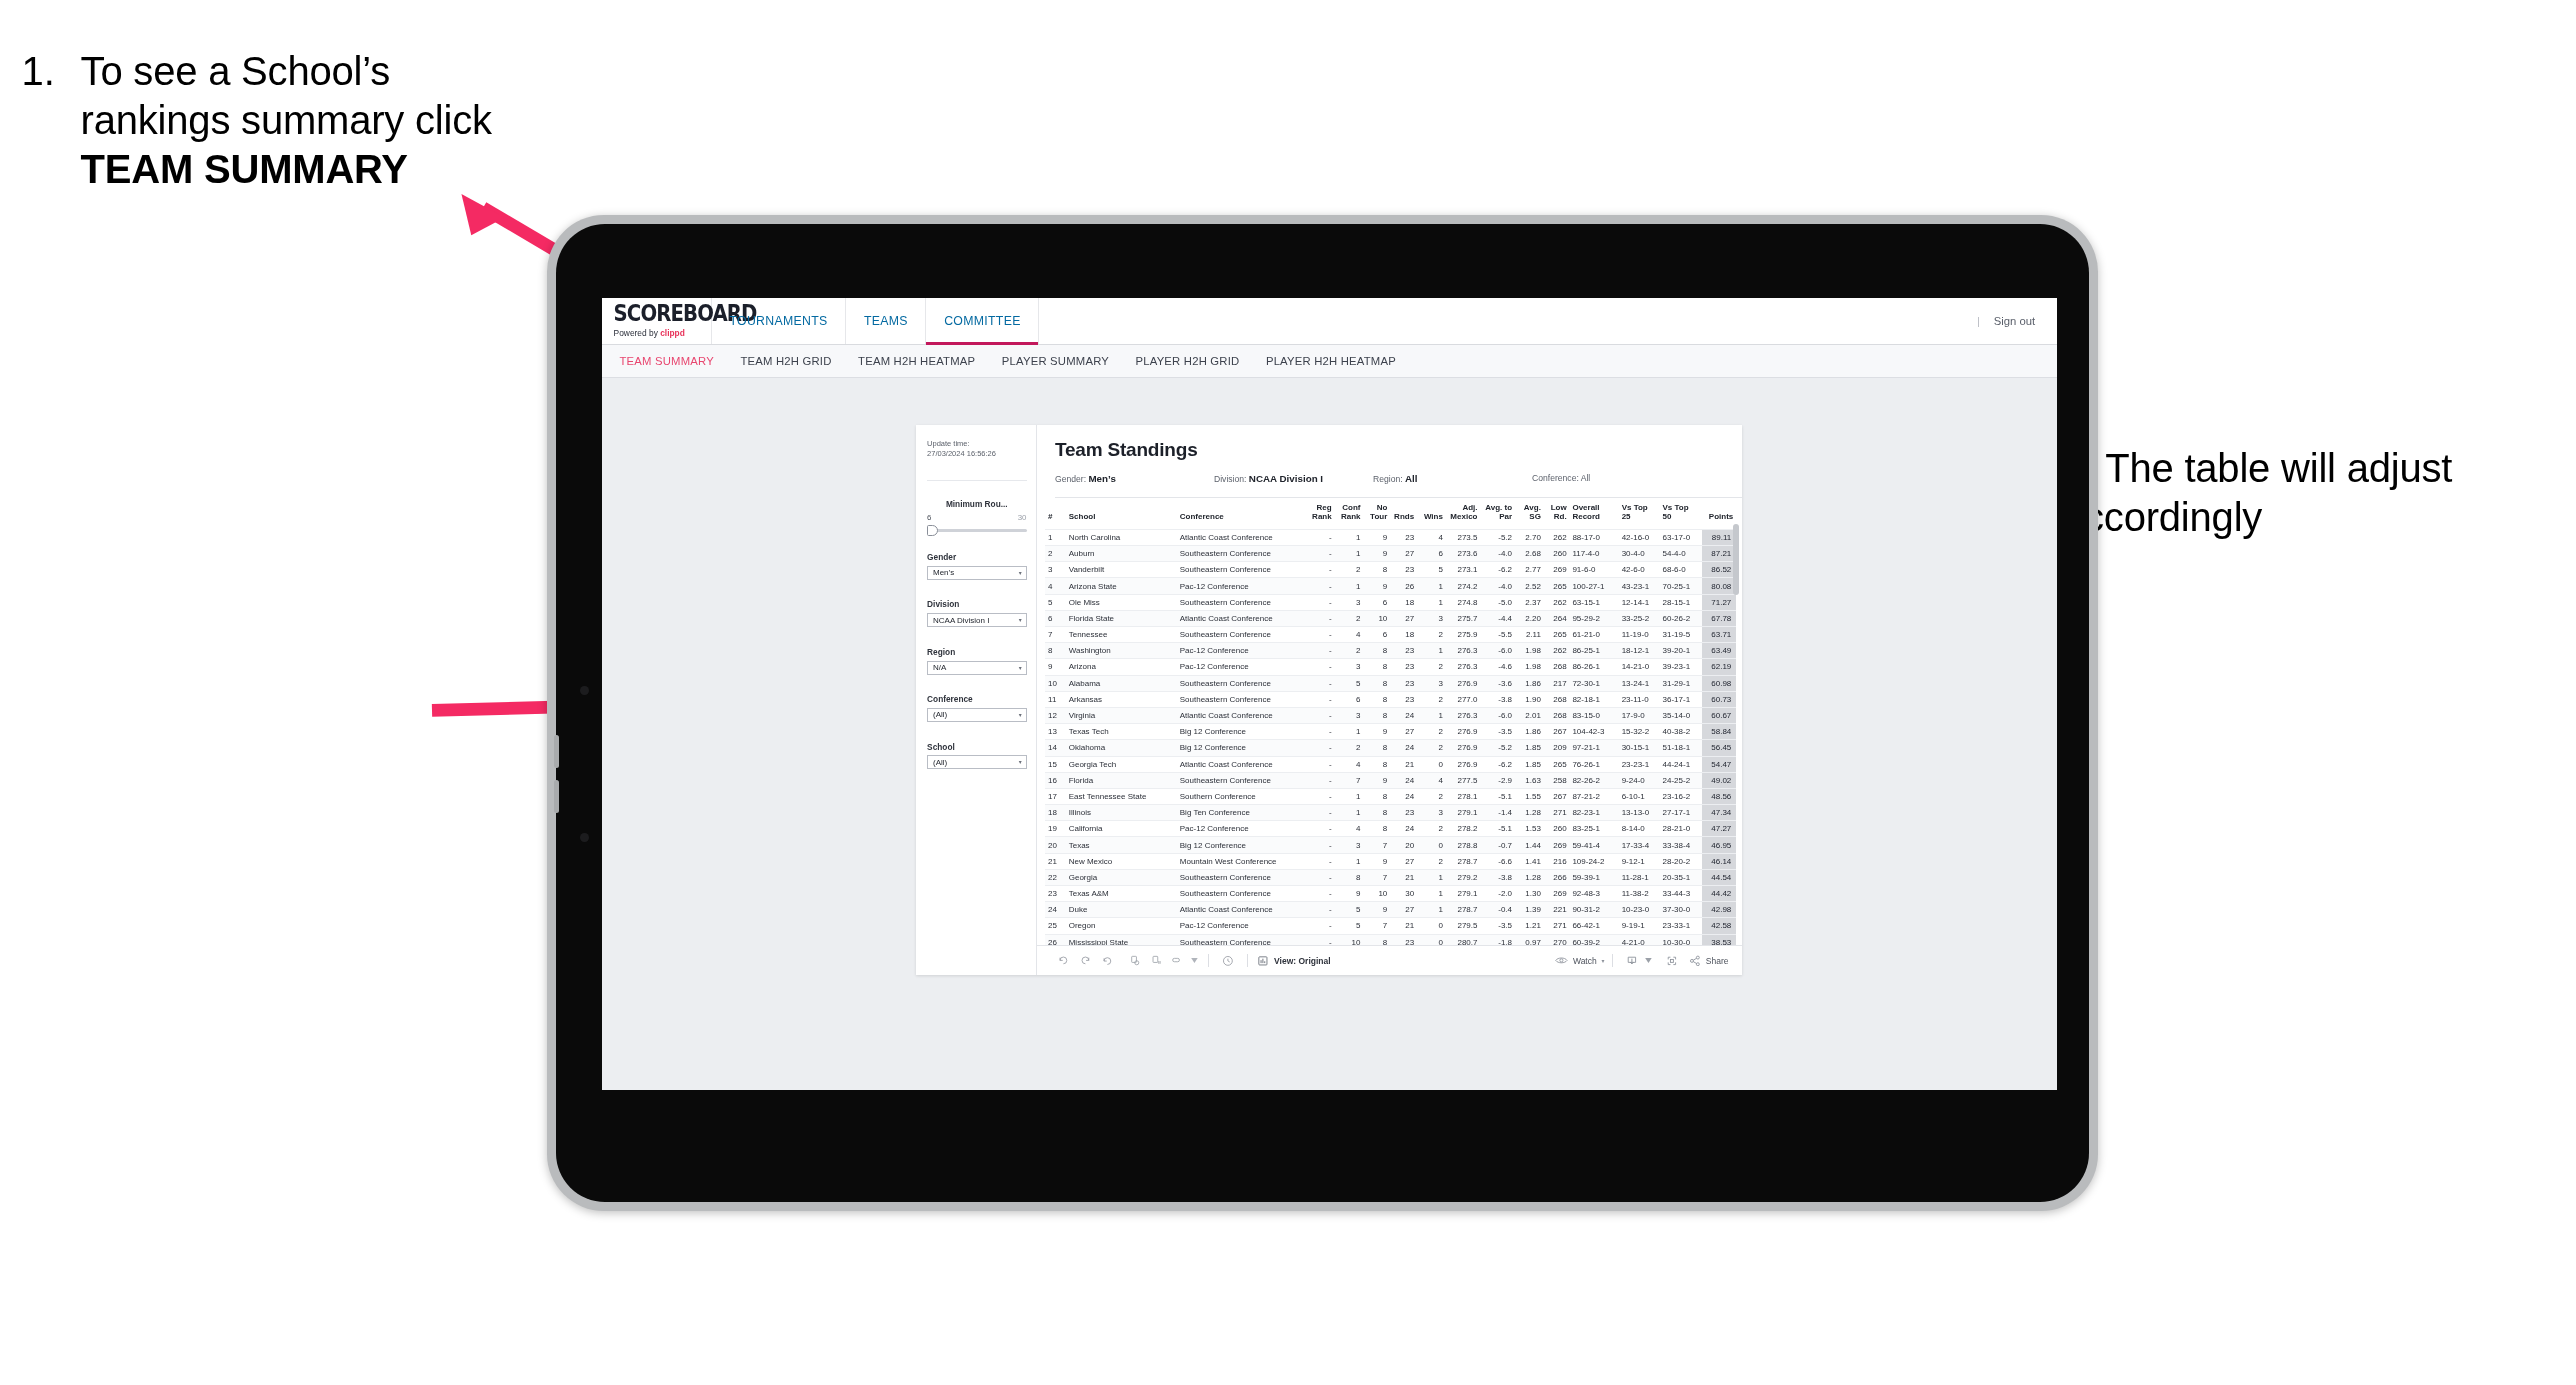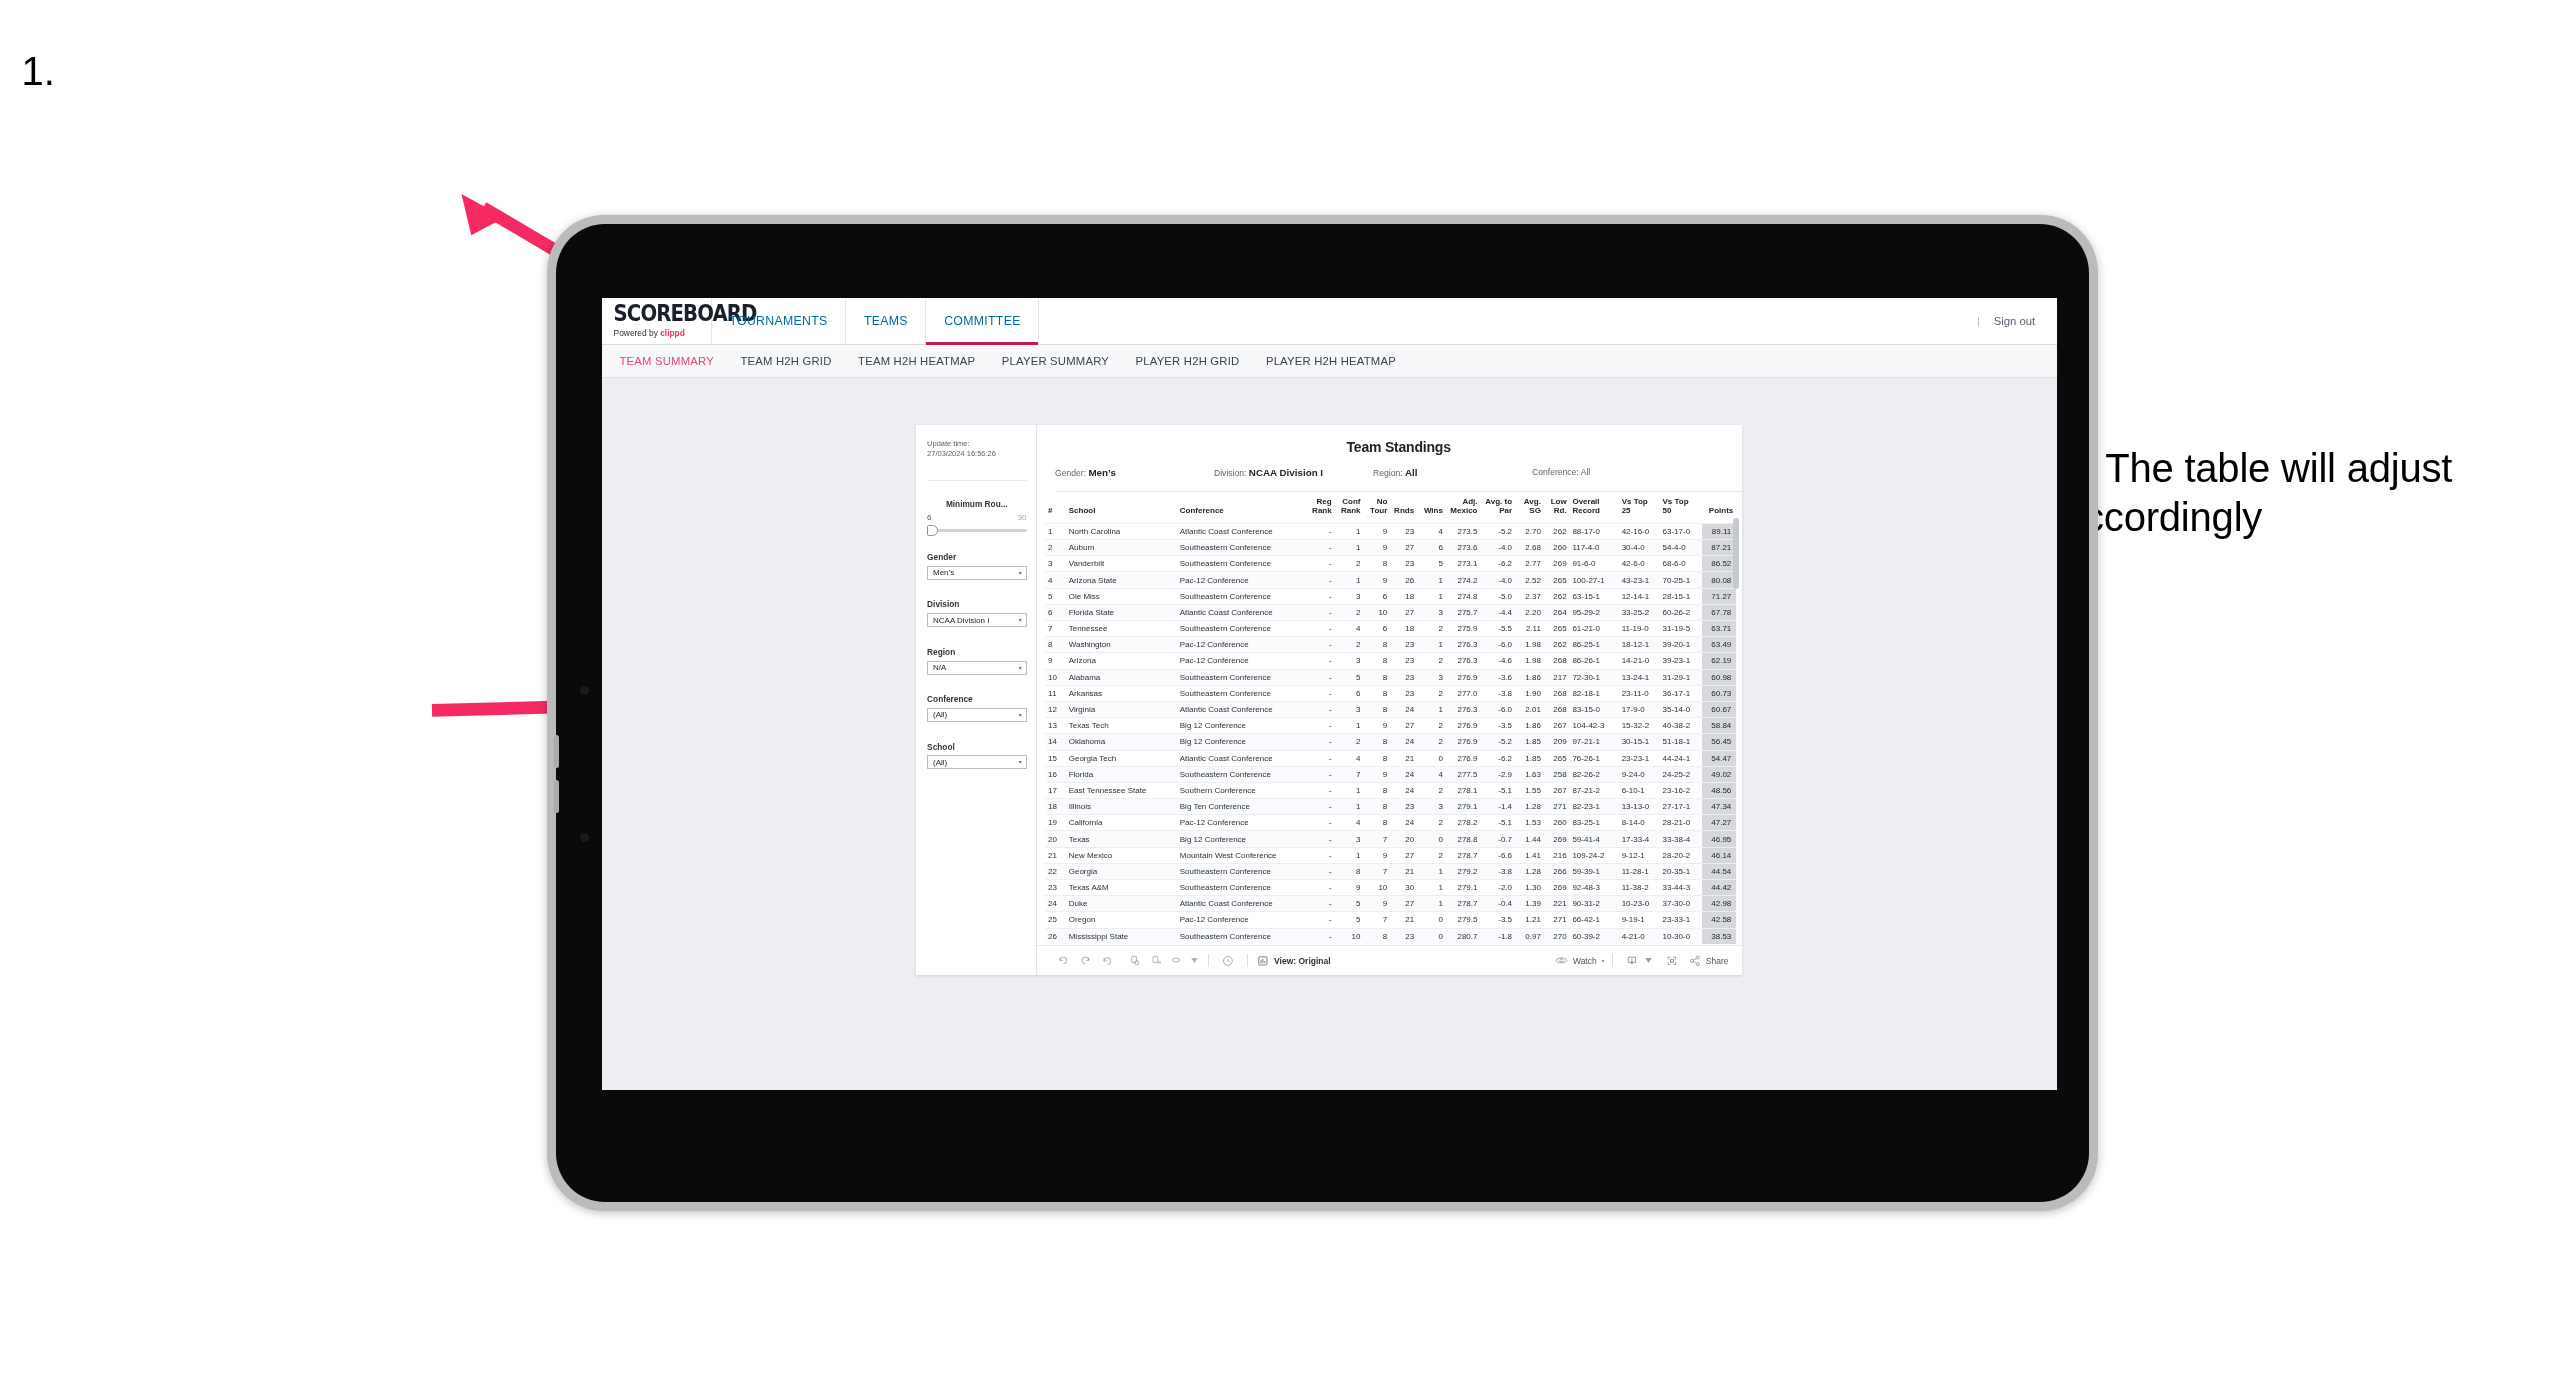--- a/index.html
+++ b/index.html
@@ -127,21 +127,21 @@
   .f-select {
     height:13.8px; border:1px solid #b9bdc5; background:#fff;
     display:flex; align-items:center; justify-content:space-between;
     padding:0 3.9px 0 4.9px; font-size:8px; color:#23272f; cursor:pointer;
   }
   .f-select .caret { font-size:5.9px; color:#6d727c; }
 
   
   #main-pane { flex:1; display:flex; flex-direction:column; min-width:0; }
   #tbl-head-block { padding:13.8px 0 0 17.7px; }
-  #tbl-title { font-size:14px; font-weight:700; color:#1c2029; letter-spacing:-0.2px;text-align:center; }
+  #tbl-title { font-size:19px; font-weight:700; color:#1c2029; letter-spacing:-0.2px; }
   #tbl-meta { display:flex; margin-top:12.8px; font-size:8.6px; color:#5d626c; }
   #tbl-meta .mi { width:159px; }
   #tbl-meta .mi b { color:#20242c; font-size:9.8px; font-weight:700; }
   #meta-rule { height:1px; background:#e3e5e9; margin-top:12.8px; }
 
   
   #tbl-wrap { position:relative; flex:1; min-height:0; overflow:hidden; padding-left:7.9px; }
   table { border-collapse:collapse; width:691px; table-layout:fixed; }
   thead th {
     font-size:8px; font-weight:700; color:#21252d;
@@ -192,20 +192,23 @@
   #tb-right { margin-left:auto; display:flex; align-items:center; }
   svg { display:block; }
 </style>
 </head>
 <body>
 
 <div id="stage">
 
   <div class="annot" id="annot-1">
     <span class="num">1.</span>
+    <span class="body">
+      <span>To see a School’s rankings summary click </span><b>TEAM SUMMARY</b>
+    </span>
   </div>
 
 
   <div class="annot" id="annot-3">3. The table will adjust accordingly</div>
 
   <svg class="arrow" id="arrow-1" style="left:432px; top:192px; width:216px; height:113px;" viewBox="0 0 220 115">
     <path d="M208,108 L52,16" stroke="#f42a63" stroke-width="13" stroke-linecap="butt"></path>
     <path d="M30,2 L74,26 L40,44 Z" fill="#f42a63"></path>
   </svg>
 

